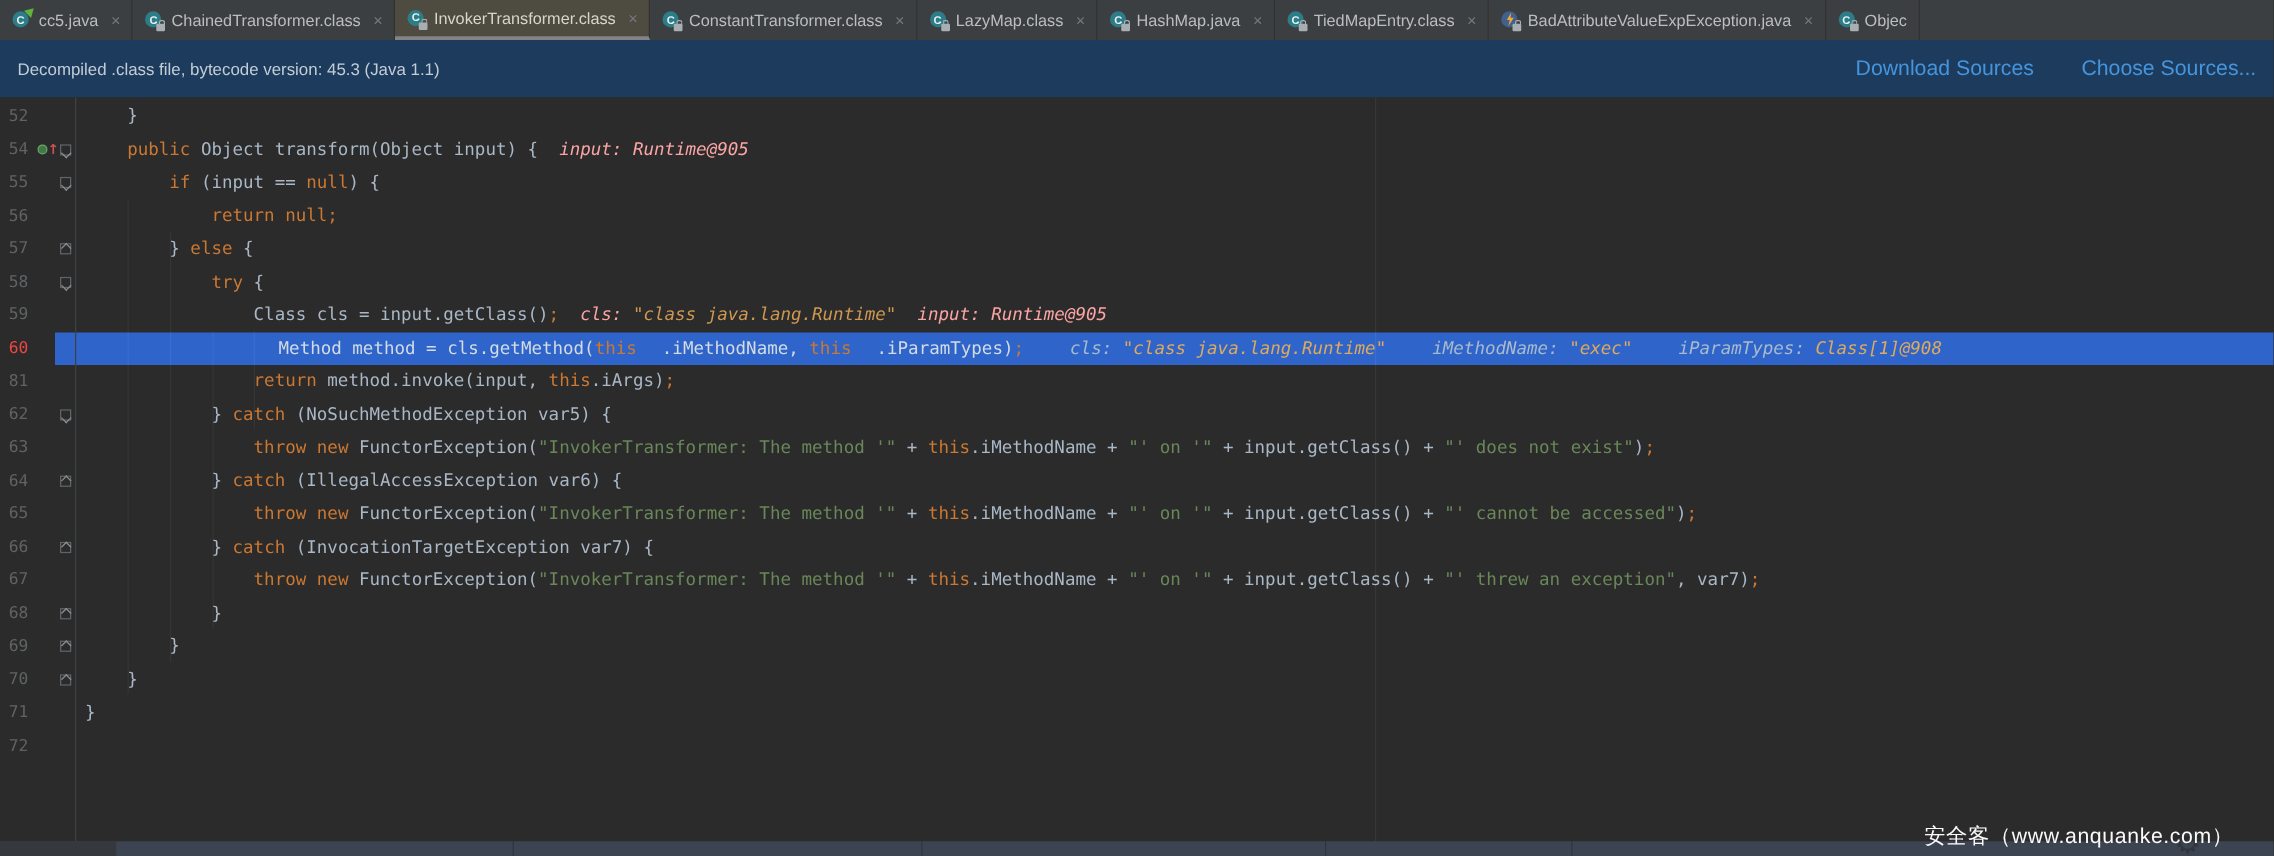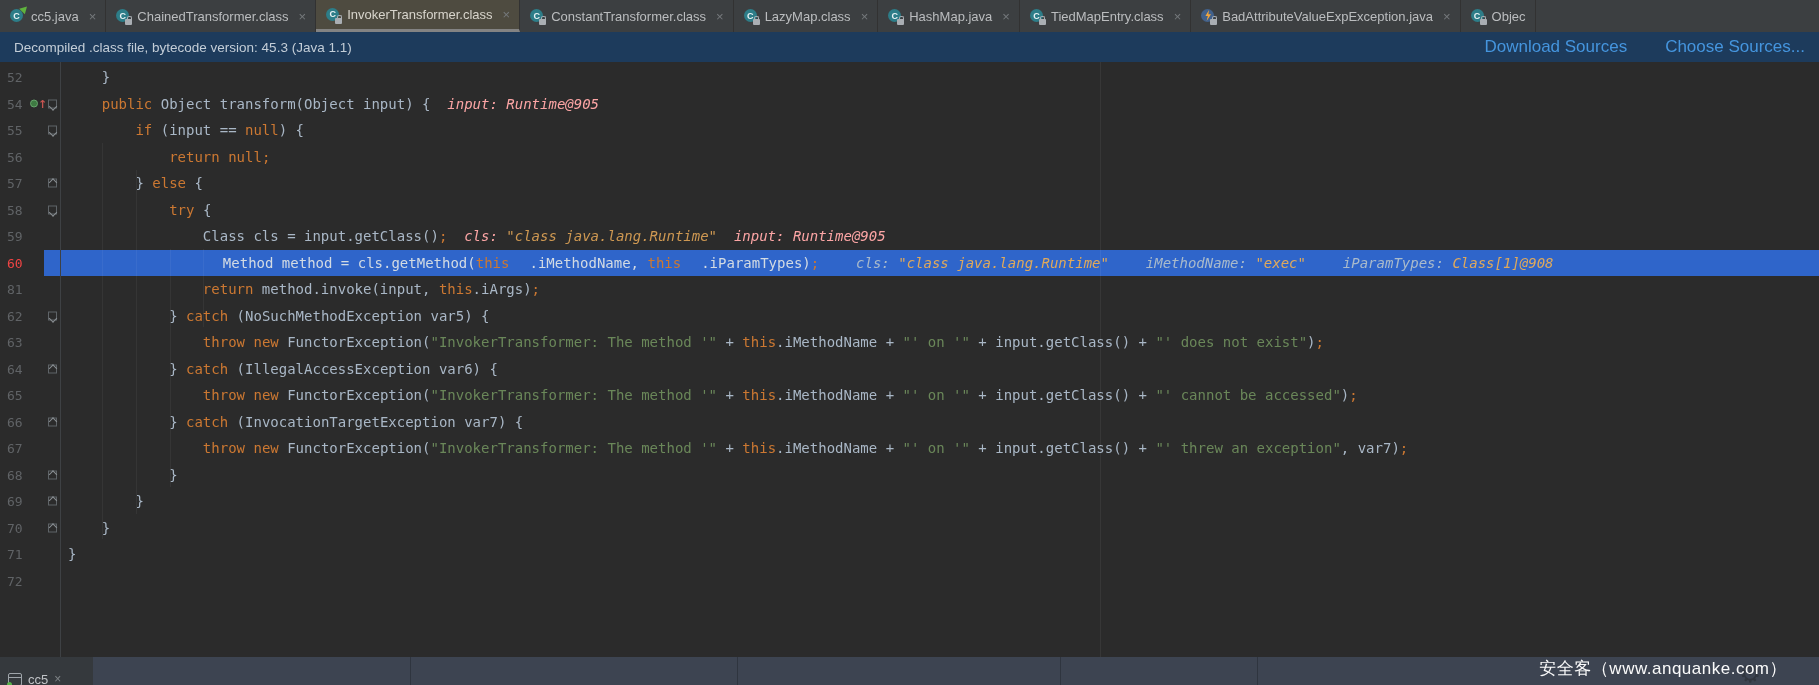--- a/index.html
+++ b/index.html
@@ -23,21 +23,21 @@
       background:#F2A63C; clip-path:polygon(60% 0,15% 55%,45% 55%,30% 100%,85% 38%,52% 38%); }
   .cicon .lock { position:absolute; right:-1px; bottom:-1px; width:7px; height:6px;
                  background:#A9AEB3; border-radius:1px; }
   .cicon .lock::before { content:""; position:absolute; left:1.5px; top:-3px; width:3px; height:3px;
                  border:1px solid #A9AEB3; border-bottom:none; border-radius:2px 2px 0 0; }
   .cicon .run { position:absolute; right:-3px; top:-3px; width:0; height:0;
                 border-top:4px solid transparent; border-bottom:4px solid transparent;
                 border-left:7px solid #5FB33E; transform:rotate(-45deg); }
 
   
-  .notif { height:30px; background:var(--notif-bg,#1D3B5C); display:flex; align-items:center;
+  .notif { height:46px; background:var(--notif-bg,#1D3B5C); display:flex; align-items:center;
            padding:0 14px; font-size:13.5px; color:#C3CDD7; }
   .notif .spacer { flex:1; }
   .notif a { color:var(--link,#4595DE); text-decoration:none; font-size:17px; }
   .notif a + a { margin-left:38px; }
 
   
   .editor { position:relative; height:595px; background:#2B2B2B; overflow:hidden;
             font-family:"DejaVu Sans Mono", monospace; }
   .gutter-sep { position:absolute; left:60px; top:0; bottom:0; width:1px; background:#3E4144; z-index:2; }
   .margin-guide { position:absolute; left:1100px; top:0; bottom:0; width:1px;

